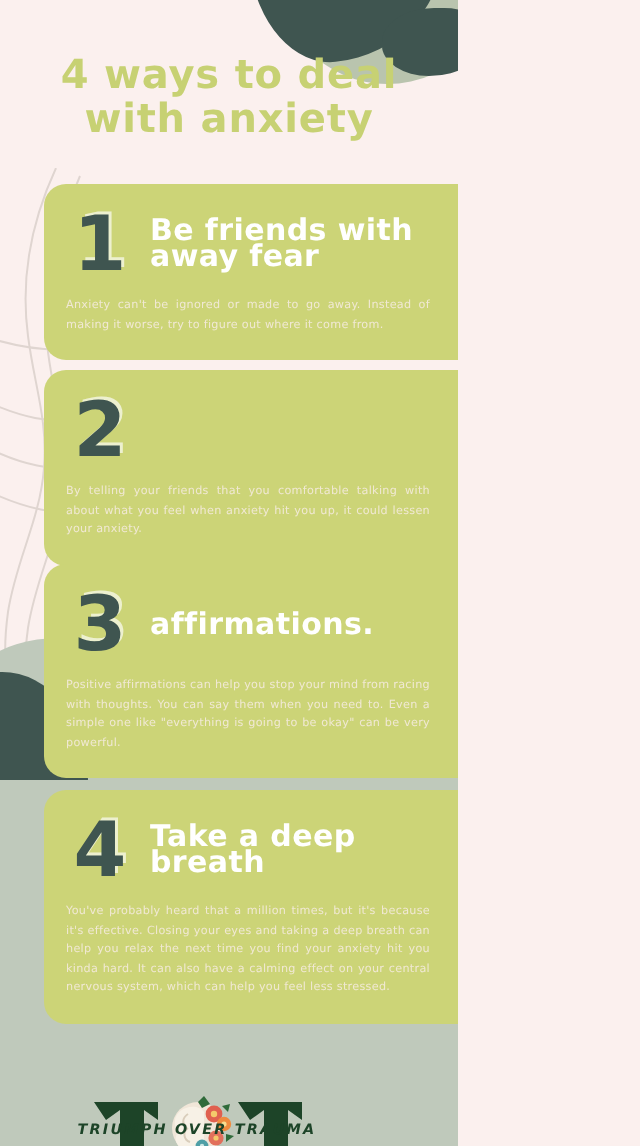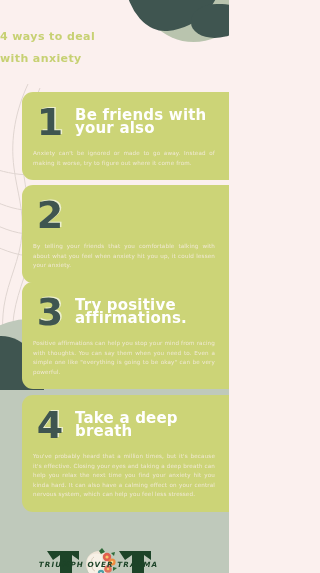--- a/index.html
+++ b/index.html
@@ -98,23 +98,23 @@
     stroke: #c9bfb9;
     stroke-width: 1;
   }
 
   
   .title {
     position: absolute;
     top: 26px;
     left: 0;
     width: 229px;
-    text-align: left;
+    text-align: center;
     color: #c7d173;
-    font-size: 11px;
+    font-size: 20px;
     line-height: 22px;
     font-weight: bold;
     letter-spacing: .4px;
     font-family: "DejaVu Sans", sans-serif;
   }
   .title .ln { display: block; }
 
   
   .card {
     position: absolute;
@@ -220,40 +220,39 @@
   <div class="title">
     <span class="ln">4 ways to deal</span>
     <span class="ln">with anxiety</span>
   </div>
 
   <div class="card" id="card-1">
     <div class="card-head">
       <div class="card-num">1</div>
       <div class="card-title">
         <span class="ln">Be friends with</span>
-        <span class="ln">your also</span>
+        <span class="ln">away fear</span>
       </div>
     </div>
     <div class="card-body">Anxiety can't be ignored or made to go away. Instead of making it worse, try to figure out where it come from.</div>
   </div>
 
   <div class="card" id="card-2">
     <div class="card-head">
       <div class="card-num">2</div>
       <div class="card-title">
       </div>
     </div>
     <div class="card-body">By telling your friends that you comfortable talking with about what you feel when anxiety hit you up, it could lessen your anxiety.</div>
   </div>
 
   <div class="card" id="card-3">
     <div class="card-head">
       <div class="card-num">3</div>
       <div class="card-title">
-        <span class="ln">Try positive</span>
         <span class="ln">affirmations.</span>
       </div>
     </div>
     <div class="card-body">Positive affirmations can help you stop your mind from racing with thoughts. You can say them when you need to. Even a simple one like "everything is going to be okay" can be very powerful.</div>
   </div>
 
   <div class="card" id="card-4">
     <div class="card-head">
       <div class="card-num">4</div>
       <div class="card-title">

